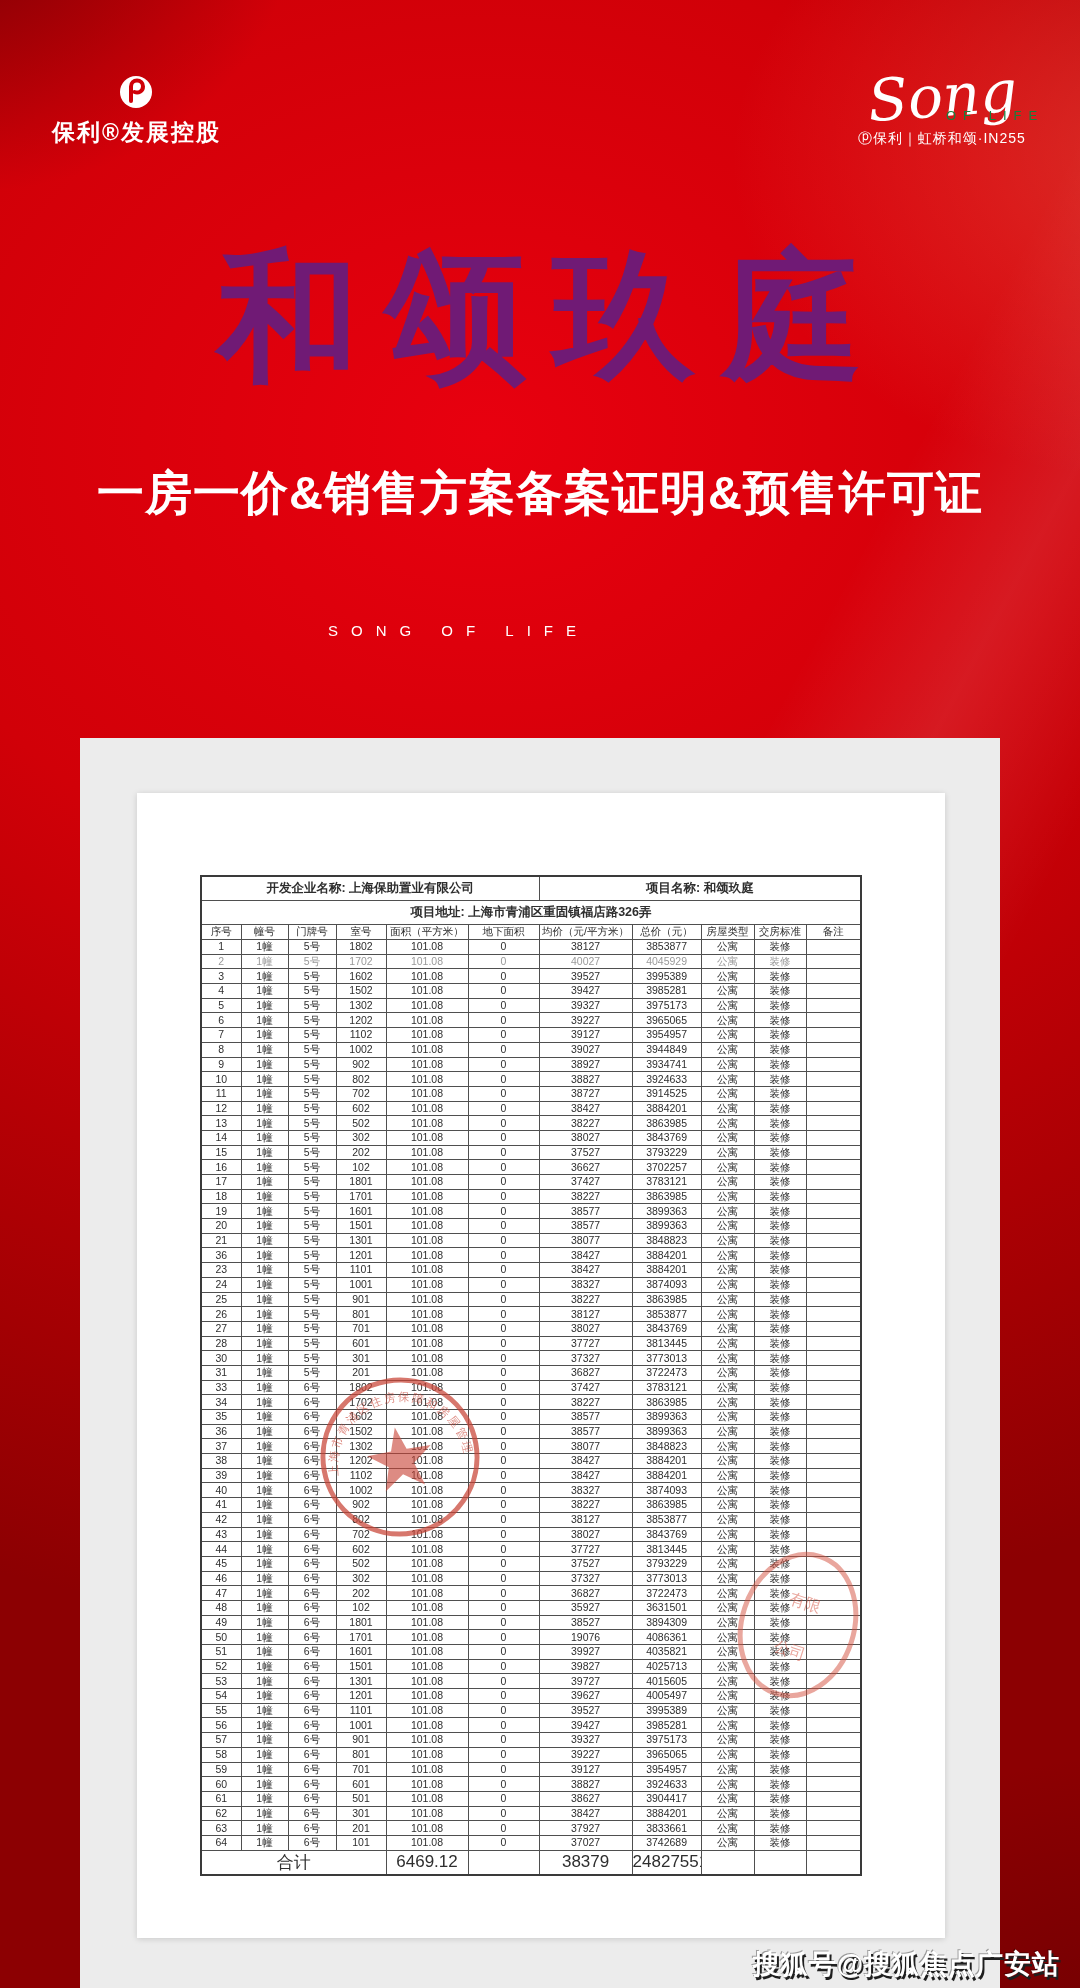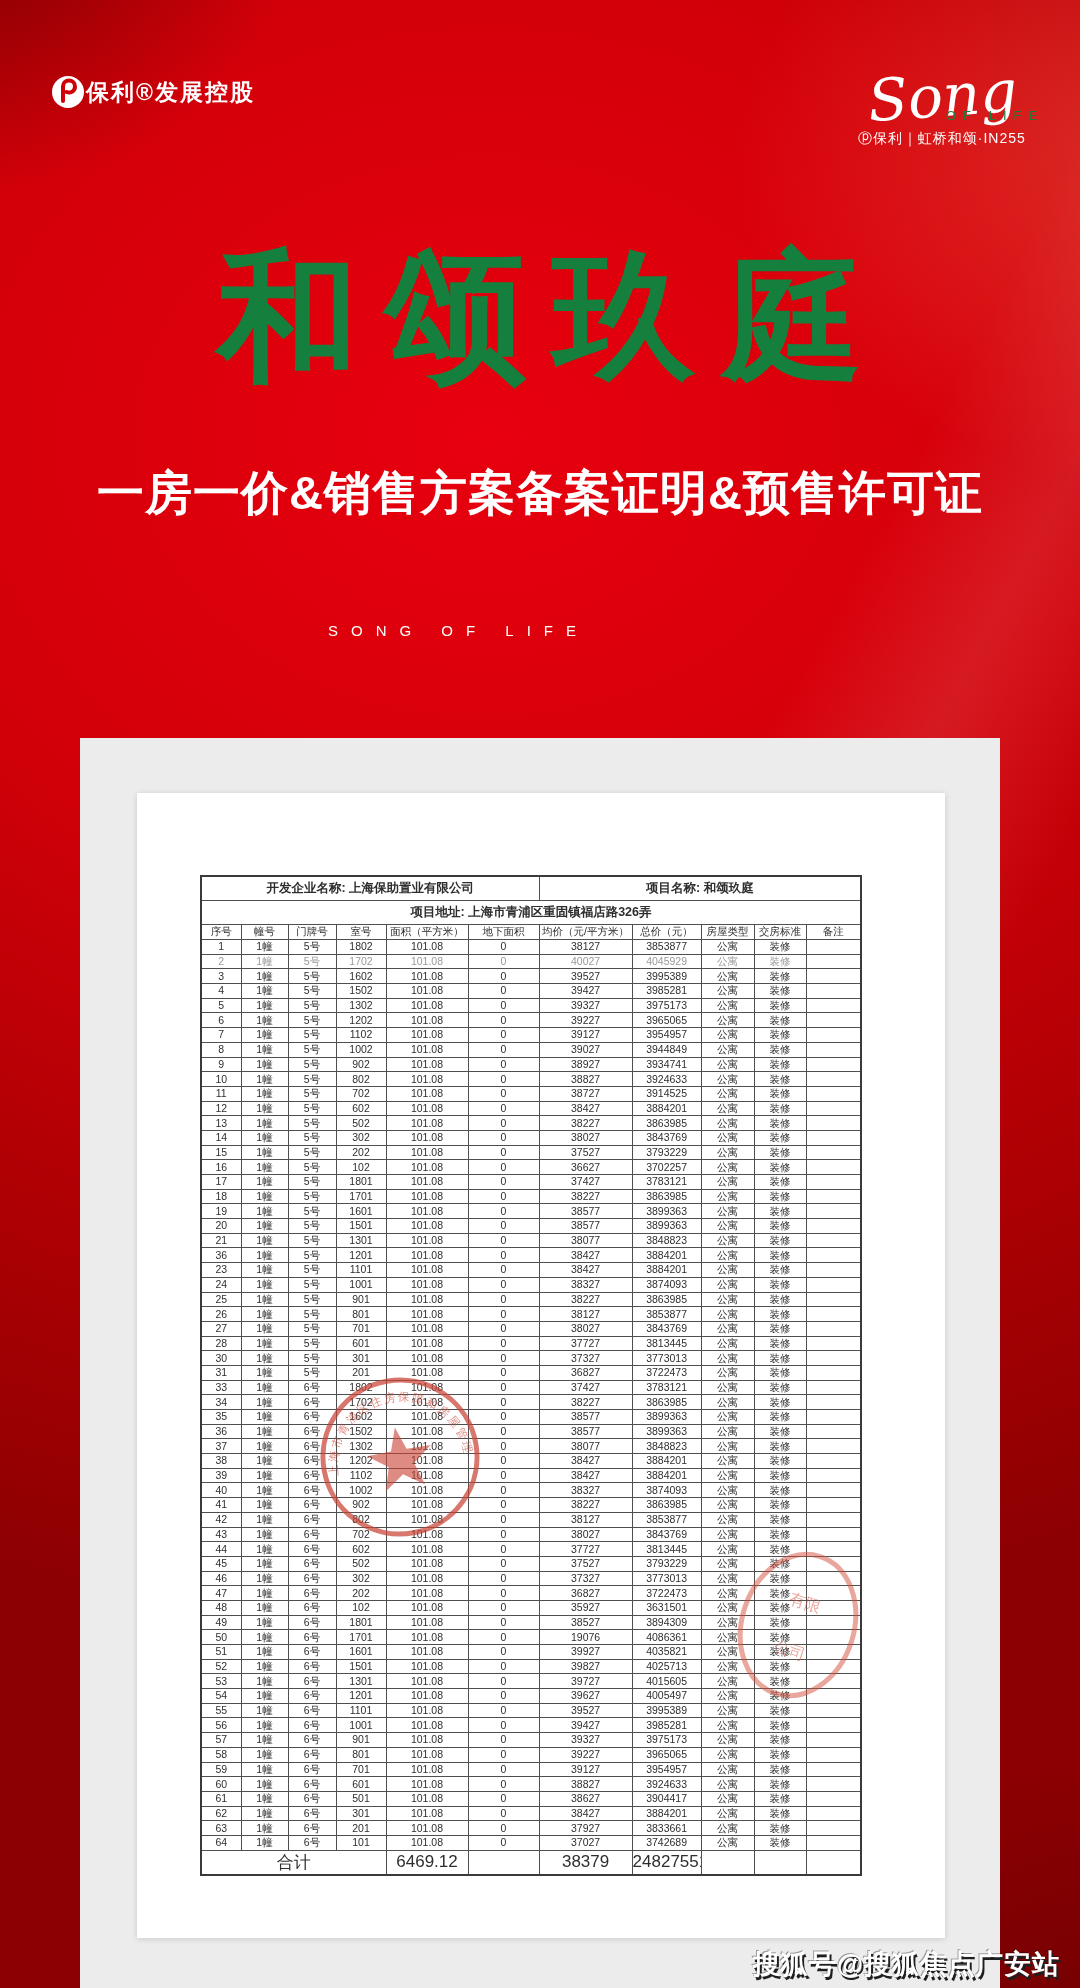--- a/index.html
+++ b/index.html
@@ -7,28 +7,28 @@
     width:1080px;height:1988px;position:relative;overflow:hidden;
     font-family:"Liberation Sans",sans-serif;
     background-color:#b80006;
     background:
       radial-gradient(ellipse 700px 520px at 108% 8%, rgba(255,130,100,.35), rgba(255,130,100,0) 62%),
       linear-gradient(118deg, rgba(0,0,0,0) 54%, rgba(255,255,255,.10) 62%, rgba(0,0,0,0) 71%),
       radial-gradient(ellipse 520px 420px at -4% -4%, rgba(70,0,0,.55), rgba(70,0,0,0) 65%),
       radial-gradient(ellipse 560px 480px at 104% 104%, rgba(70,0,0,.4), rgba(70,0,0,0) 65%),
       radial-gradient(ellipse 1500px 1200px at 45% 22%, #e8000f 0%, #d10008 40%, #a30003 80%, #8c0002 100%);
   }
-  .hdr-logo{position:absolute;left:52px;top:76px;display:flex;align-items:center;gap:2px;color:#fff;}
+  .hdr-logo{position:absolute;left:52px;top:76px;display:flex;align-items:center;gap:9px;color:#fff;flex-direction:column;}
   .hdr-logo .mark{width:32px;height:32px;flex:0 0 auto;}
   .hdr-logo .txt{font-size:23px;font-weight:bold;letter-spacing:2px;}
   .song-script{position:absolute;left:868px;top:58px;width:150px;height:76px;color:#fff;
     font-family:"DejaVu Serif",serif;font-style:italic;font-size:58px;line-height:76px;transform:rotate(-4deg);}
   .song-sub{position:absolute;left:946px;top:108px;color:#15803d;font-size:13px;letter-spacing:7px;}
   .brand-line{position:absolute;left:858px;top:130px;color:#fff;font-size:14px;letter-spacing:1px;white-space:nowrap;}
-  .hero-title{position:absolute;left:0;top:232px;width:1080px;text-align:center;color:#15803d;
+  .hero-title{position:absolute;left:0;top:232px;width:1080px;text-align:center;color:#701a75;
     font-size:142px;font-weight:bold;letter-spacing:26px;text-indent:26px;line-height:1.2;}
   .hero-sub{position:absolute;left:0;top:462px;width:1080px;text-align:center;color:#fff;
     font-size:47px;font-weight:bold;letter-spacing:1px;white-space:nowrap;}
   .tagline{position:absolute;left:0;top:622px;width:904px;text-align:center;color:#fff;
     font-size:15px;letter-spacing:13px;text-indent:13px;}
   .card{position:absolute;left:80px;top:738px;width:920px;height:1250px;background:#ececec;}
   .paper{position:absolute;left:137px;top:793px;width:808px;height:1145px;background:#ffffff;
     box-shadow:0 1px 6px rgba(0,0,0,.15);}
   table.price{position:absolute;left:200px;top:875px;width:660px;border-collapse:collapse;
     table-layout:fixed;color:#2e2e2e;}

